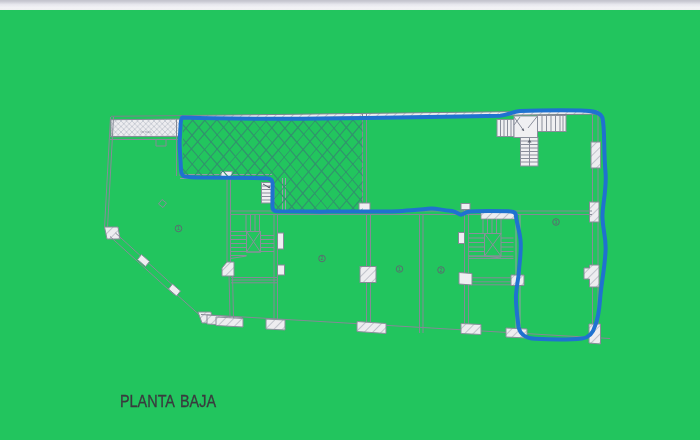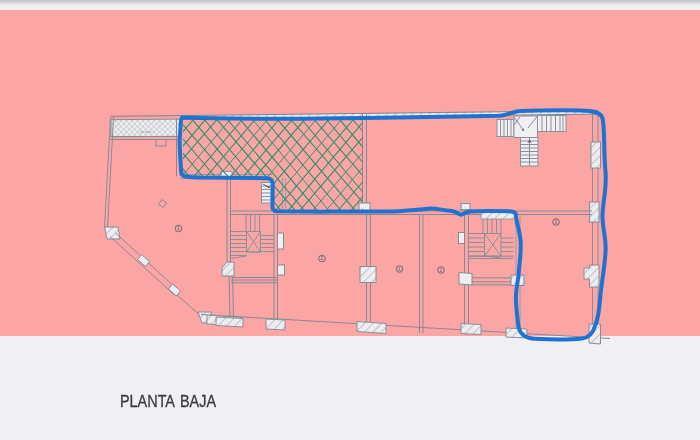--- a/index.html
+++ b/index.html
@@ -1,17 +1,17 @@
 <!DOCTYPE html>
 <html><head>
 <meta charset="utf-8">
 <style>
   html,body{margin:0;padding:0;}
   body{width:700px;height:440px;overflow:hidden;background:#f0f0f2;font-family:"Liberation Sans",sans-serif;}
-  #page{position:relative;width:700px;height:336px;background:#fca5a5;}
+  #page{position:relative;width:700px;height:440px;background:#22c55e;}
   #topband{position:absolute;left:0;top:0;width:700px;height:10px;
     background:linear-gradient(to bottom,#c2c2cb 0%,#cbcbd4 15%,#e7e7ed 45%,#f2f2f5 75%,#f0f0f2 100%);}
   svg{position:absolute;left:0;top:0;}
 </style>
 </head>
 <body>
 <div id="page">
 
   <div id="topband"></div>
   <svg width="700" height="440" viewBox="0 0 700 440">

